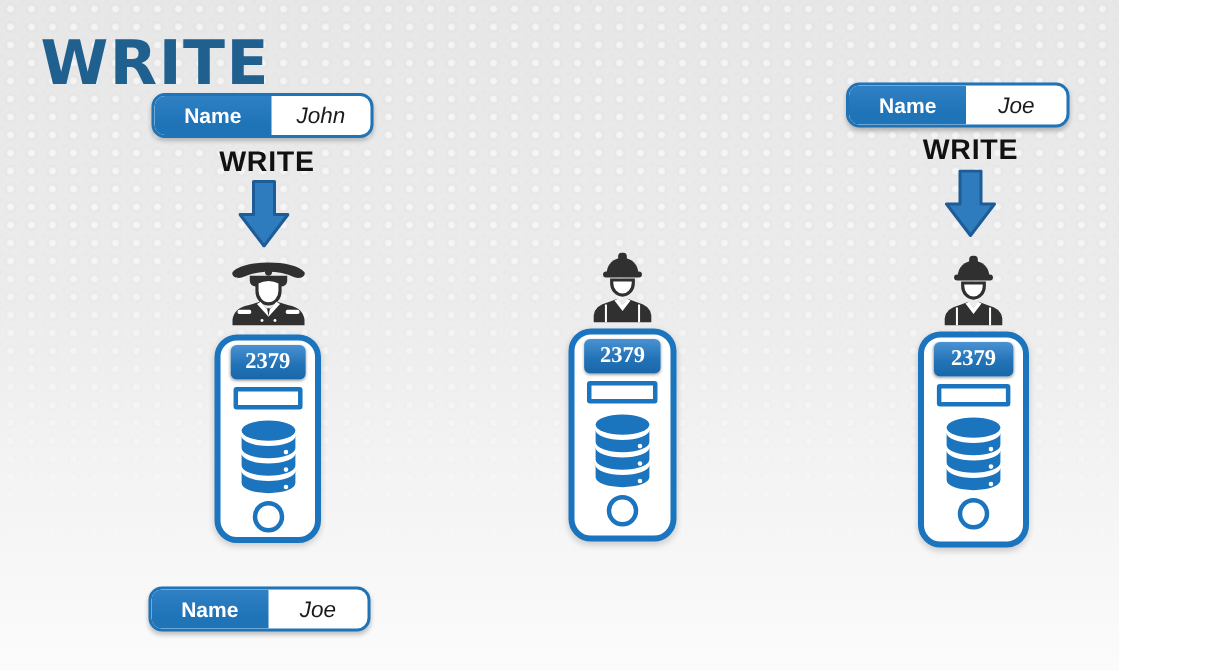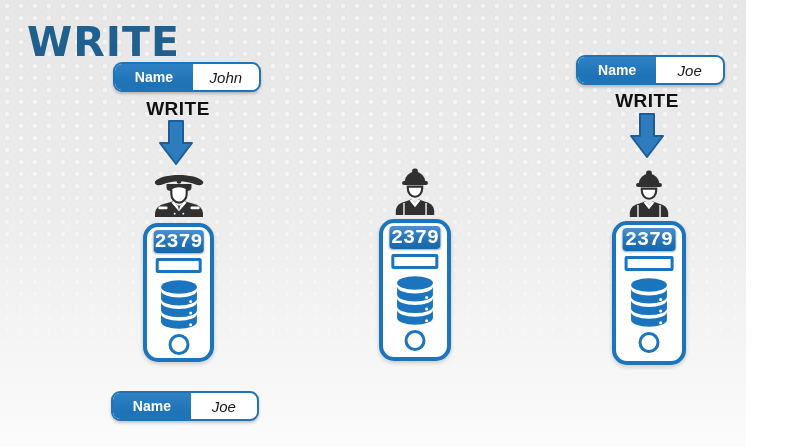--- a/index.html
+++ b/index.html
@@ -32,21 +32,20 @@
     font-family:"DejaVu Sans","Liberation Sans",sans-serif;
   }
 
   
   .kv-pill{
     height:30px;display:flex;align-items:stretch;
     background:#fff;border:2px solid var(--accent,#1F73B7);
     border-radius:9px;box-sizing:border-box;
     box-shadow:0 2px 3px rgba(0,0,0,.22);
     overflow:hidden;
-    margin-left:12px;
   }
   .kv-key{
     width:54%;display:flex;align-items:center;justify-content:center;
     background:linear-gradient(180deg,#2f81c4,var(--accent,#1F73B7) 70%);
     color:#fff;font-size:14px;font-weight:bold;
     border-radius:6px 0 0 6px;
   }
   .kv-value{
     flex:1;display:flex;align-items:center;justify-content:center;
     color:#1a1a1a;font-size:15px;font-style:italic;
@@ -68,22 +67,22 @@
     box-sizing:border-box;background:#fff;
     border:4px solid var(--tower-border,#1B74BE);
     border-radius:15px;
     box-shadow:0 2px 4px rgba(0,0,0,.18);
   }
   .port-badge{
     position:absolute;top:3px;left:50%;transform:translateX(-50%);
     width:80%;height:23px;line-height:23px;border-radius:4px;
     background:linear-gradient(180deg,var(--badge-top,#4A92D2) 0%,#2373B8 55%,var(--badge-bottom,#1767A9) 100%);
     box-shadow:0 1px 2px rgba(0,0,0,.35);
-    color:#fff;font-size:20px;font-weight:bold;text-align:center;
-    font-family:Liberation Mono, monospace;
+    color:#fff;font-size:15px;font-weight:bold;text-align:center;
+    font-family:Liberation Serif, serif;
   }
   .drive-slot{
     position:absolute;top:31px;left:50%;transform:translateX(-50%);
     width:74%;height:15px;box-sizing:border-box;
     border:3px solid var(--tower-border,#1B74BE);border-radius:2px;background:#fff;
   }
   .db-svg{position:absolute;top:52px;left:50%;transform:translateX(-50%);color:var(--tower-border,#1B74BE);}
   .power-circle{
     position:absolute;top:107px;left:50%;transform:translateX(-50%);
     width:15px;height:15px;border-radius:50%;

